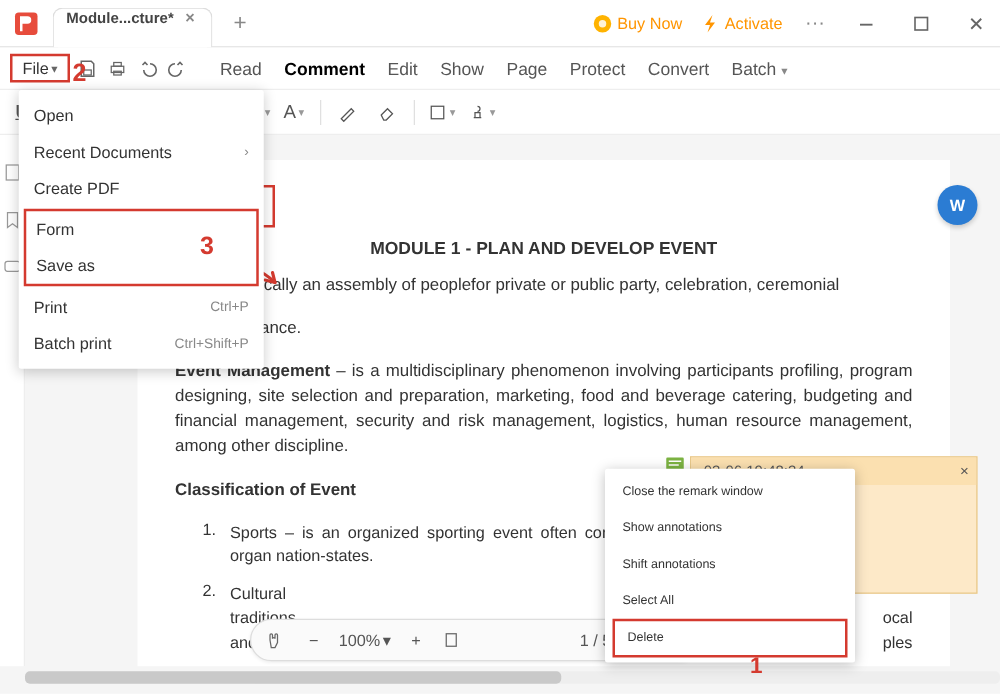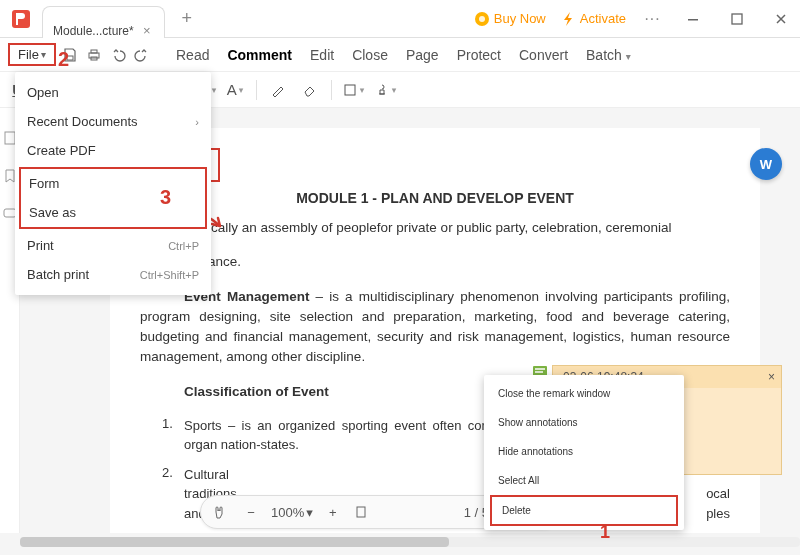--- a/index.html
+++ b/index.html
@@ -1,20 +1,20 @@
 <!DOCTYPE html>
 <html><head>
 <meta charset="utf-8">
 <style>
 * { box-sizing: border-box; margin: 0; padding: 0; font-family: -apple-system, "Segoe UI", Arial, sans-serif; }
 body { width: 800px; height: 555px; background: #f5f5f5; position: relative; overflow: hidden; font-size: 13px; color: #333; }
 .titlebar { height: 38px; background: #fff; display: flex; align-items: center; border-bottom: 1px solid #e0e0e0; }
 .app-logo { width: 30px; height: 30px; margin: 0 6px; background: #fff; border-radius: 4px; display: flex; align-items: center; justify-content: center; }
 .app-logo svg { width: 24px; height: 24px; }
-.tab { height: 32px; background: #fff; border-radius: 8px 8px 0 0; display: flex; align-items: flex-end; padding: 0 10px; gap: 6px; margin-top: 6px; border: 1px solid #ddd; border-bottom: none; }
+.tab { height: 32px; background: #fff; border-radius: 8px 8px 0 0; display: flex; align-items: flex-start; padding: 0 10px; gap: 6px; margin-top: 6px; border: 1px solid #ddd; border-bottom: none; font-weight: bold; }
 .tab-title { font-size: 12px; color: #444; max-width: 90px; overflow: hidden; text-overflow: ellipsis; white-space: nowrap; }
 .tab-close { width: 14px; height: 14px; display: flex; align-items: center; justify-content: center; color: #888; cursor: pointer; }
 .new-tab { width: 24px; height: 24px; display: flex; align-items: center; justify-content: center; color: #888; margin-left: 10px; font-size: 18px; cursor: pointer; }
 .titlebar-spacer { flex: 1; }
 .title-actions { display: flex; align-items: center; gap: 14px; padding-right: 4px; }
 .buy-now { display: flex; align-items: center; gap: 4px; color: #ff9500; font-size: 13px; cursor: pointer; }
 .activate { display: flex; align-items: center; gap: 4px; color: #ff9500; font-size: 13px; cursor: pointer; }
 .ellipsis { color: #888; font-size: 16px; padding: 0 4px; cursor: pointer; }
 .win-btn { width: 30px; height: 30px; display: flex; align-items: center; justify-content: center; color: #666; cursor: pointer; }
 
@@ -33,21 +33,21 @@
 .sep { width: 1px; height: 20px; background: #e0e0e0; margin: 0 2px; }
 
 .left-rail { position: absolute; left: 0; top: 108px; bottom: 22px; width: 20px; background: #fff; display: flex; flex-direction: column; align-items: center; padding-top: 20px; gap: 18px; border-right: 1px solid #eee; }
 
 .doc-area { position: absolute; left: 20px; right: 0; top: 108px; bottom: 22px; background: #f5f5f5; padding: 20px 40px 20px 90px; overflow: hidden; }
 .doc-page { background: #fff; width: 100%; min-height: 100%; padding: 20px 30px; position: relative; }
 .red-box-doc { border: 2px solid #d43a2f; width: 40px; height: 34px; margin: 0 0 8px 40px; }
 .doc-title { font-weight: bold; font-size: 14px; text-align: center; margin-bottom: 12px; }
 .para { font-size: 13.5px; line-height: 1.5; text-align: justify; margin-bottom: 14px; }
 .para-frag { margin-left: 68px; }
-.bold { font-weight: bold; margin-left: 44px; }
+.bold { font-weight: bold; }
 .ol-item { display: flex; gap: 6px; margin-left: 22px; margin-bottom: 10px; }
 .ol-num { min-width: 16px; }
 .ol-body { text-align: justify; line-height: 1.5; }
 
 .red-arrow-svg { position: absolute; left: 176px; top: 206px; width: 50px; height: 30px; pointer-events: none; }
 .red-arrow-svg path { stroke: #d43a2f; stroke-width: 2.5; fill: none; stroke-linecap: round; }
 
 .file-menu { position: absolute; left: 15px; top: 72px; width: 196px; background: #fff; box-shadow: 0 2px 10px rgba(0,0,0,.2); border-radius: 2px; padding: 6px 0; z-index: 30; }
 .file-item { padding: 7px 12px; font-size: 13px; color: #333; display: flex; justify-content: space-between; align-items: center; cursor: pointer; }
 .file-item .shortcut { color: #888; font-size: 11px; }
@@ -158,21 +158,21 @@
   <div class="qa-icon">
       <svg class="icon-svg" viewBox="0 0 16 16">
         <path d="M6 4a5 5 0 1 0 5 5" fill="none" stroke="#666" stroke-width="1.3"></path>
         <path d="M12 5l-2-2-2 2" fill="none" stroke="#666" stroke-width="1.3"></path>
       </svg>
     </div>
   <div class="menu-tabs">
     <span class="menu-tab">Read</span>
     <span class="menu-tab active">Comment</span>
     <span class="menu-tab">Edit</span>
-    <span class="menu-tab">Close</span>
+    <span class="menu-tab">Show</span>
     <span class="menu-tab">Page</span>
     <span class="menu-tab">Protect</span>
     <span class="menu-tab">Convert</span>
     <span class="menu-tab"><span>Batch</span> <span class="chev">▾</span></span>
   </div>
 </div>
 
 <div class="toolbar">
   <div class="tool-btn">
       <span style="text-decoration:underline;font-weight:bold">U</span>
@@ -319,21 +319,21 @@
 <div class="annot-note">
   <div class="annot-header">
     <span>-03-06 19:48:34</span>
     <span class="note-close">×</span>
   </div>
 </div>
 
 <div class="context-menu">
   <div class="ctx-item">Close the remark window</div>
   <div class="ctx-item">Show annotations</div>
-  <div class="ctx-item">Hide annotations</div>
+  <div class="ctx-item">Shift annotations</div>
   <div class="ctx-item">Select All</div>
   <div class="ctx-item ctx-delete">Delete</div>
 </div>
 <span class="marker-1">1</span>
 
 <div class="fab-word">
     <span>W</span>
   </div>
 
 <div class="zoom-bar">

